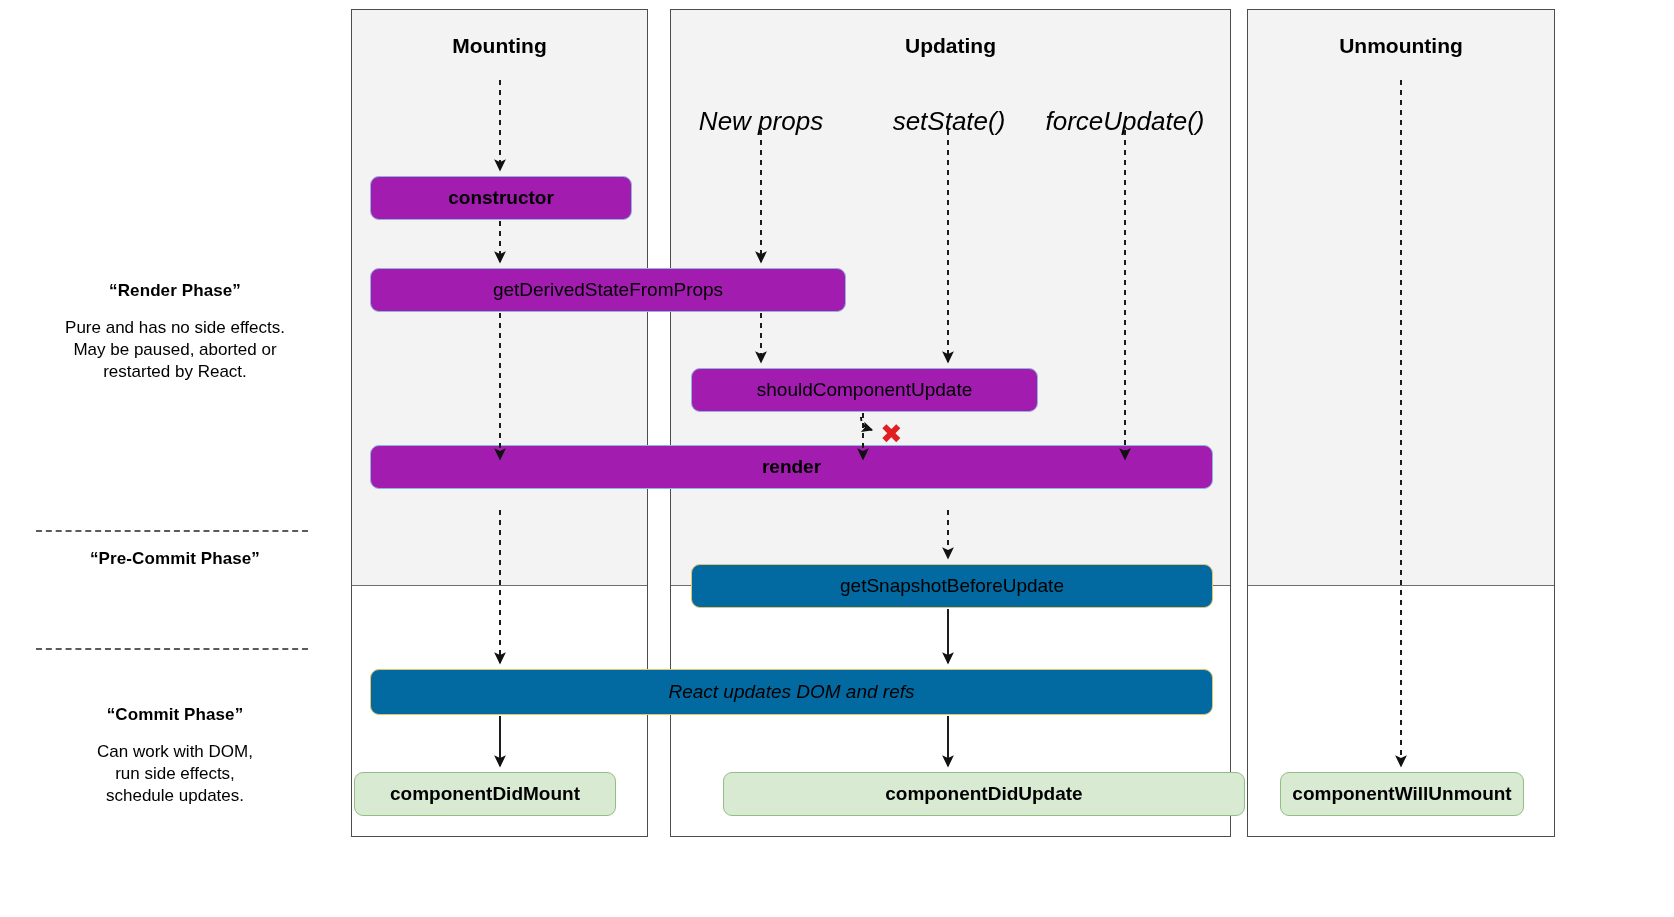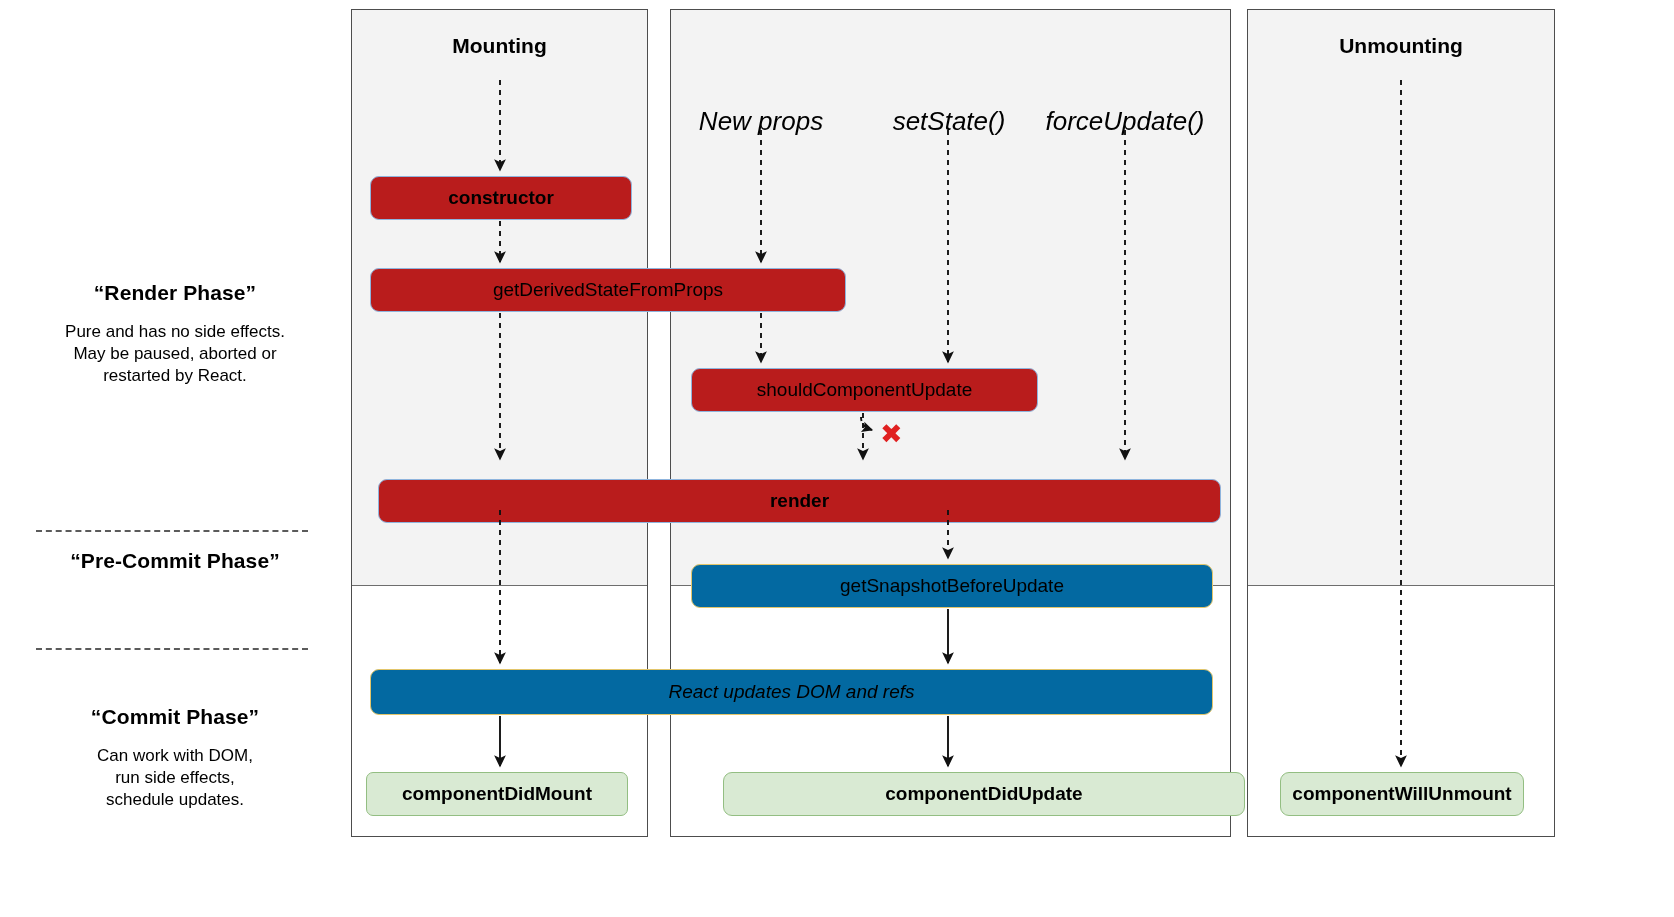--- a/index.html
+++ b/index.html
@@ -6,21 +6,21 @@
   html,body{margin:0;padding:0;background:#ffffff;}
   body{
     width:1674px;height:917px;position:relative;overflow:hidden;
     font-family:"Liberation Sans","DejaVu Sans",sans-serif;
     color:#000000;
   }
   #diagram{position:absolute;left:0;top:0;width:1664px;height:917px;}
 
   
   .phase-block{position:absolute;text-align:center;width:306px;left:22px;}
-  .phase-title{font-size:21px;font-weight:bold;letter-spacing:.1px;}
+  .phase-title{font-size:17px;font-weight:bold;letter-spacing:.1px;}
   .phase-desc{font-size:17px;line-height:22px;margin-top:16px;}
   .dashsep{
     position:absolute;left:36px;width:272px;height:0;
     border-top:2px dashed #5b5b5b;
   }
 
   
   .col{position:absolute;box-sizing:border-box;border:1.6px solid #4d4d4d;background:#ffffff;}
   .col-shade{position:absolute;background:#f3f3f3;}
   .col-head{
@@ -32,21 +32,21 @@
     position:absolute;text-align:center;font-style:italic;font-size:26px;
     white-space:nowrap;
   }
 
   
   .node{
     position:absolute;box-sizing:border-box;border-radius:9px;
     display:flex;align-items:center;justify-content:center;
     font-size:19px;text-align:center;
   }
-  .node.blue  {background:#b91c1c;border:1.4px solid #8fb4dd;}
+  .node.blue  {background:#a21caf;border:1.4px solid #8fb4dd;}
   .node.yellow{background:#0369a1;border:1.4px solid #e2c56a;}
   .node.green {background:#d9ead3;border:1.4px solid #93be82;}
   .node.bold  {font-weight:bold;}
   .node.italic{font-style:italic;}
 
   
   #arrows{position:absolute;left:0;top:0;width:1674px;height:917px;pointer-events:none;}
 
   .redx{
     position:absolute;color:#e02020;font-size:27px;font-weight:bold;
@@ -64,20 +64,21 @@
 
   <div class="col" style="left:351px;top:9px;width:297px;height:828px;background:transparent;"></div>
   <div class="col" style="left:670px;top:9px;width:561px;height:828px;background:transparent;"></div>
   <div class="col" style="left:1247px;top:9px;width:308px;height:828px;background:transparent;"></div>
 
   <div style="position:absolute;left:352px;top:585px;width:295px;height:0;border-top:1.4px solid #6d6d6d;"></div>
   <div style="position:absolute;left:671px;top:585px;width:559px;height:0;border-top:1.4px solid #6d6d6d;"></div>
   <div style="position:absolute;left:1248px;top:585px;width:306px;height:0;border-top:1.4px solid #6d6d6d;"></div>
 
   <div class="col-head" style="left:351px;top:34px;width:297px;">Mounting</div>
+  <div class="col-head" style="left:670px;top:34px;width:561px;">Updating</div>
   <div class="col-head" style="left:1247px;top:34px;width:308px;">Unmounting</div>
 
   <div class="phase-block" style="top:281px;">
     <div class="phase-title">“Render Phase”</div>
     <div class="phase-desc" style="white-space:pre-line;">Pure and has no side effects.
 May be paused, aborted or
 restarted by React.</div>
   </div>
 
   <div class="dashsep" style="top:530px;"></div>
@@ -98,27 +99,27 @@
   <div class="trigger" style="left:664px;top:106px;width:194px;">New props</div>
   <div class="trigger" style="left:852px;top:106px;width:194px;">setState()</div>
   <div class="trigger" style="left:1028px;top:106px;width:194px;">forceUpdate()</div>
 
   <div class="node blue bold" style="left:370px;top:176px;width:262px;height:44px;">constructor</div>
 
   <div class="node blue" style="left:370px;top:268px;width:476px;height:44px;">getDerivedStateFromProps</div>
 
   <div class="node blue" style="left:691px;top:368px;width:347px;height:44px;">shouldComponentUpdate</div>
 
-  <div class="node blue bold" style="left:370px;top:479px;width:843px;height:44px;margin-left:8px;">render</div>
+  <div class="node blue bold" style="left:370px;top:445px;width:843px;height:44px;">render</div>
 
   <div class="node yellow" style="left:691px;top:564px;width:522px;height:44px;">getSnapshotBeforeUpdate</div>
 
   <div class="node yellow italic" style="left:370px;top:669px;width:843px;height:46px;">React updates DOM and refs</div>
 
-  <div class="node green bold" style="left:366px;top:772px;width:262px;height:44px;border-radius:7px;">componentDidMount</div>
+  <div class="node green bold" style="left:354px;top:772px;width:262px;height:44px;">componentDidMount</div>
 
   <div class="node green bold" style="left:723px;top:772px;width:522px;height:44px;">componentDidUpdate</div>
 
   <div class="node green bold" style="left:1280px;top:772px;width:244px;height:44px;">componentWillUnmount</div>
 
   <div class="redx" style="left:880px;top:420px;">✖</div>
 
   <svg id="arrows" viewBox="0 0 1674 917" xmlns="http://www.w3.org/2000/svg">
     <defs>
       <marker id="ah" markerWidth="9" markerHeight="9" refX="5.6" refY="3.4" orient="auto" markerUnits="strokeWidth">

